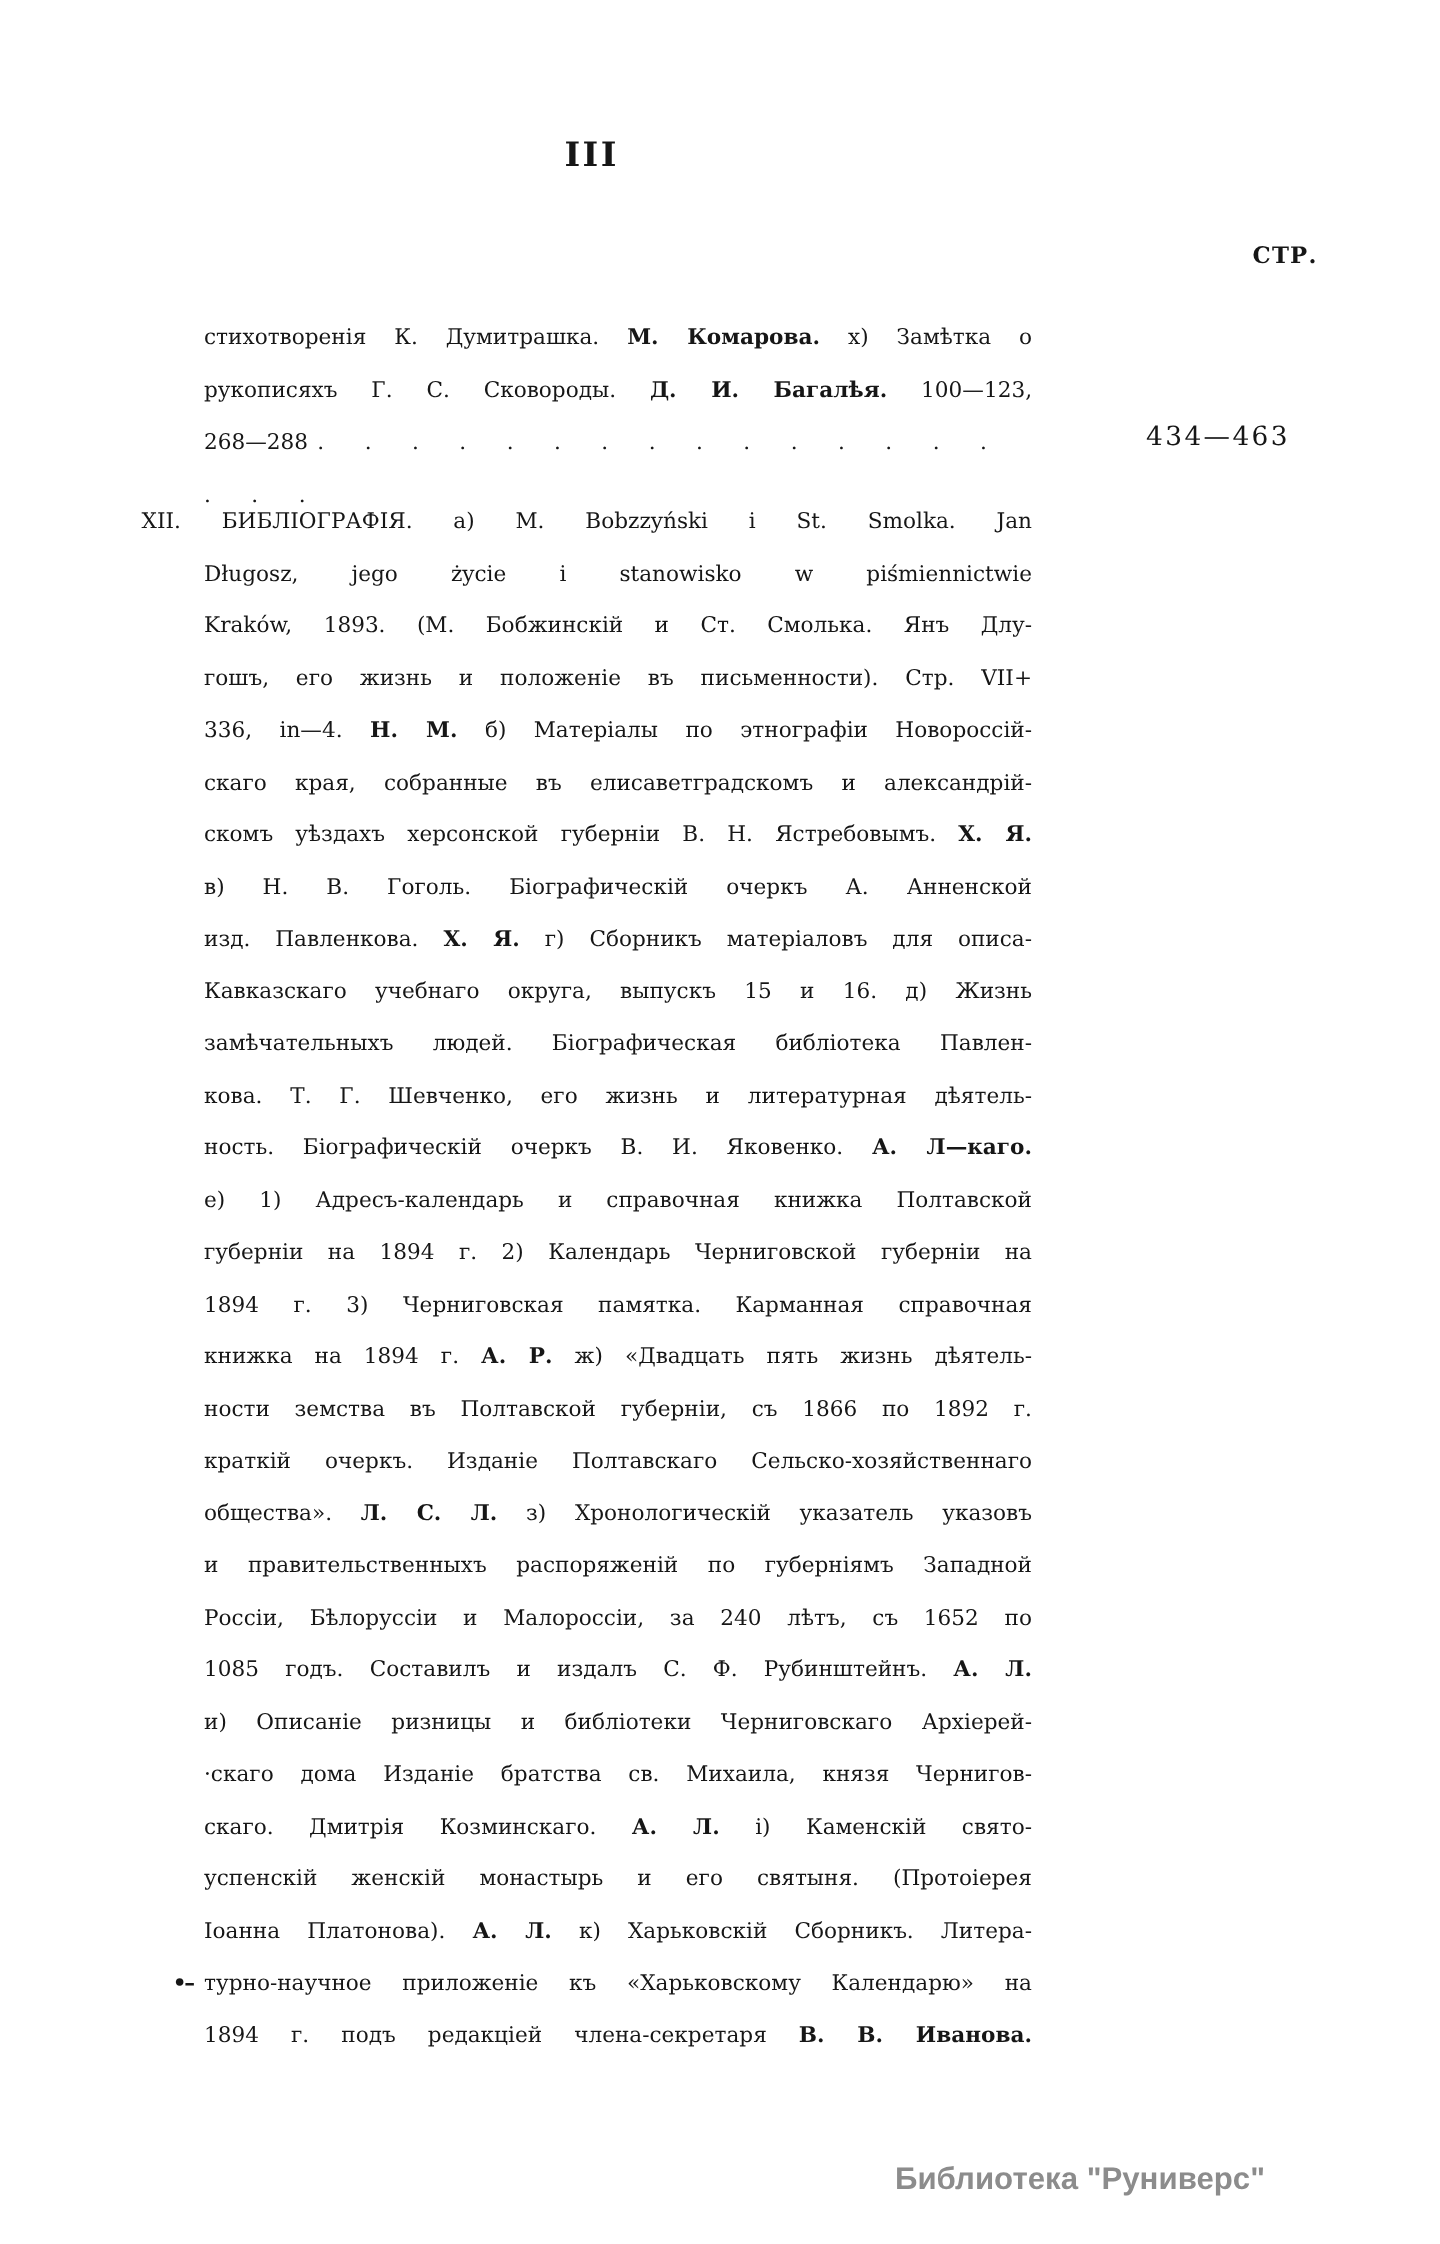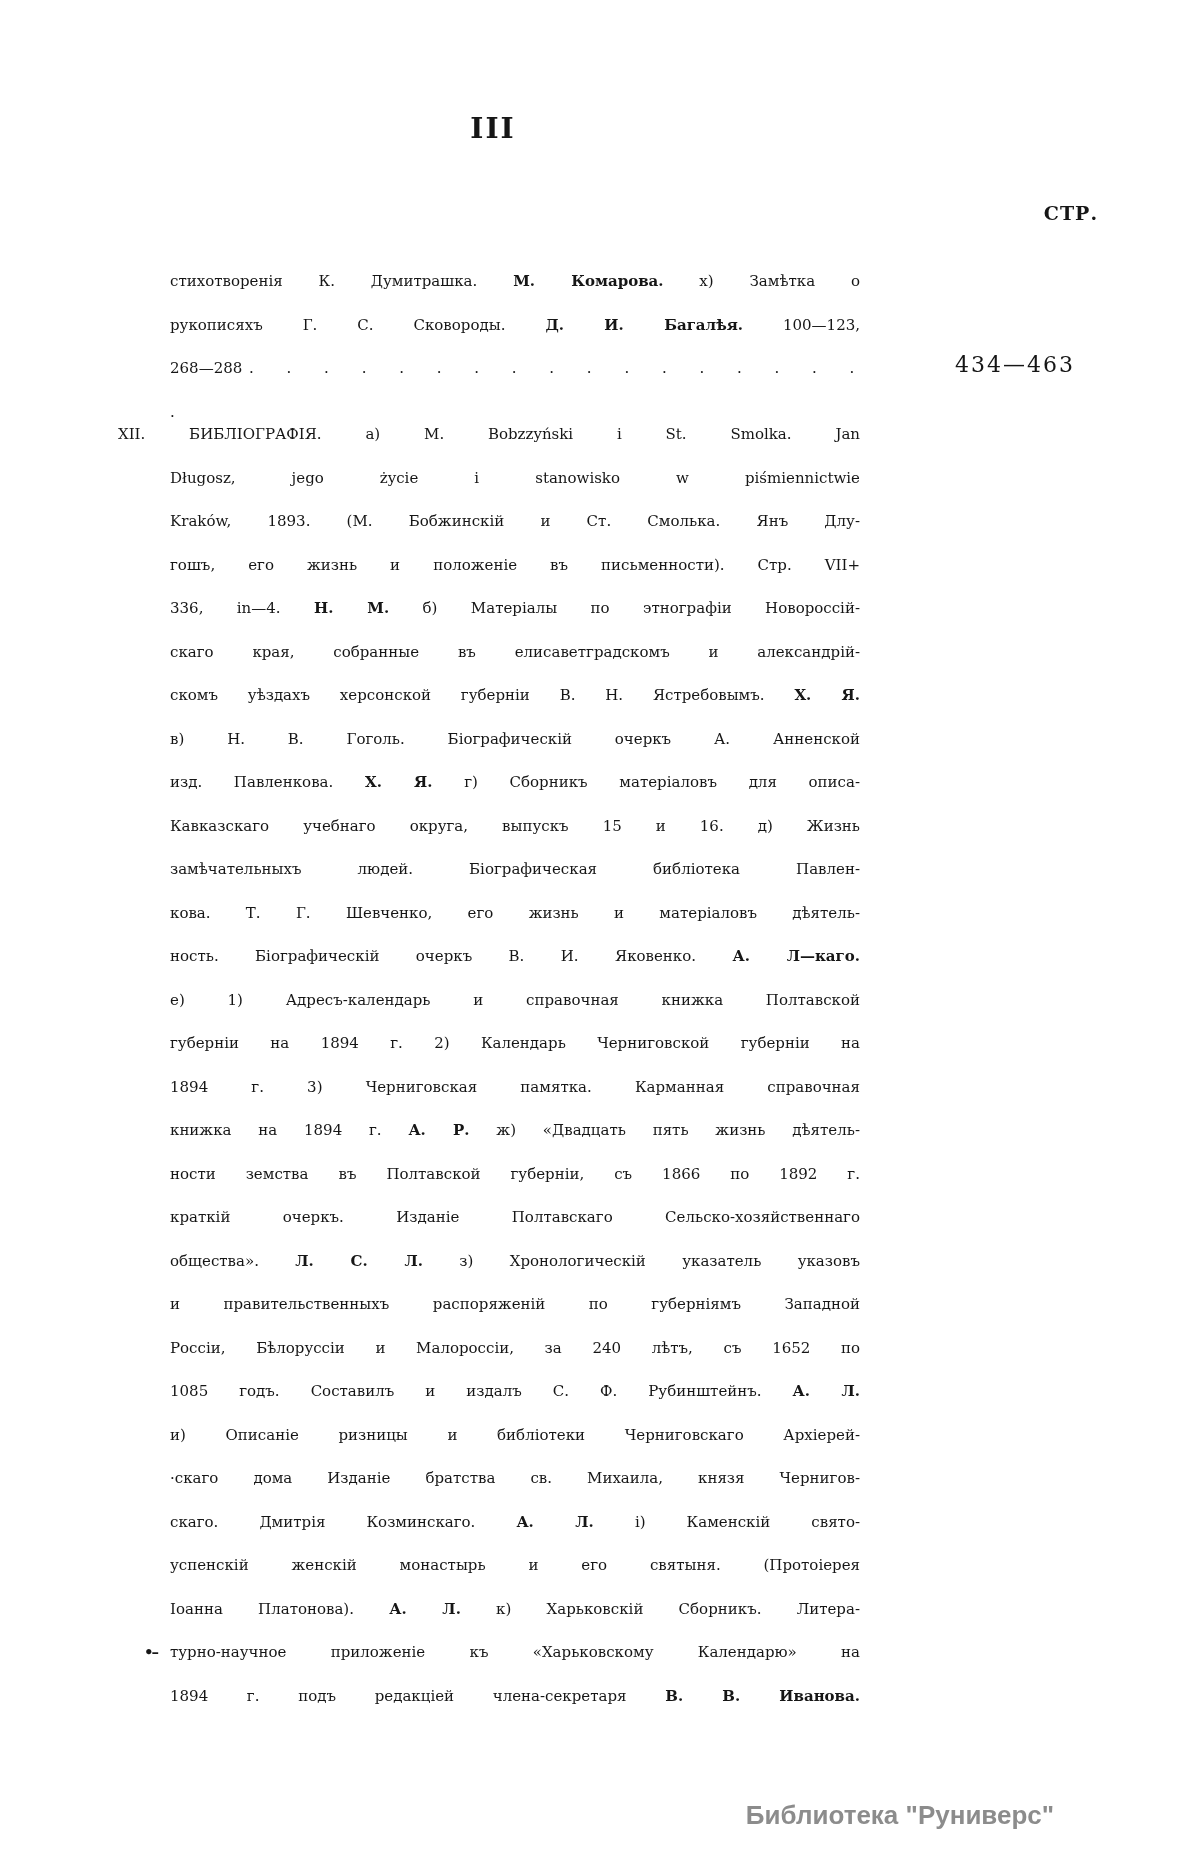--- a/index.html
+++ b/index.html
@@ -29,21 +29,21 @@
     width: 170px;
     text-align: right;
     font-size: 19px;
     font-weight: 700;
     letter-spacing: 1px;
   }
   .entry {
     position: absolute;
     left: 170px;
     width: 690px;
-    font-size: 15px;
+    font-size: 18px;
   }
   .entry-a { top: 260px; }
   .entry-b { top: 413px; }
   .line {
     position: relative;
     height: 43.5px;
     line-height: 43.5px;
     text-align: justify;
     text-align-last: justify;
     word-spacing: 2px;
@@ -103,21 +103,21 @@
       <div class="line"><span>Długosz, jego życie i stanowisko w piśmiennictwie</span></div>
       <div class="line"><span>Kraków, 1893. (М. Бобжинскій и Ст. Смолька. Янъ Длу-</span></div>
       <div class="line"><span>гошъ, его жизнь и положеніе въ письменности). Стр. VII+</span></div>
       <div class="line"><span>336, in—4. </span><span class="b">Н. М.</span><span> б) Матеріалы по этнографіи Новороссій-</span></div>
       <div class="line"><span>скаго края, собранные въ елисаветградскомъ и александрій-</span></div>
       <div class="line"><span>скомъ уѣздахъ херсонской губерніи В. Н. Ястребовымъ. </span><span class="b">Х. Я.</span></div>
       <div class="line"><span>в) Н. В. Гоголь. Біографическій очеркъ А. Анненской</span></div>
       <div class="line"><span>изд. Павленкова. </span><span class="b">Х. Я.</span><span> г) Сборникъ матеріаловъ для описа-</span></div>
       <div class="line"><span>Кавказскаго учебнаго округа, выпускъ 15 и 16. д) Жизнь</span></div>
       <div class="line"><span>замѣчательныхъ людей. Біографическая библіотека Павлен-</span></div>
-      <div class="line"><span>кова. Т. Г. Шевченко, его жизнь и матеріаловъ дѣятель-</span></div>
+      <div class="line"><span>кова. Т. Г. Шевченко, его жизнь и литературная дѣятель-</span></div>
       <div class="line"><span>ность. Біографическій очеркъ В. И. Яковенко. </span><span class="b">А. Л—каго.</span></div>
       <div class="line"><span>е) 1) Адресъ-календарь и справочная книжка Полтавской</span></div>
       <div class="line"><span>губерніи на 1894 г. 2) Календарь Черниговской губерніи на</span></div>
       <div class="line"><span>1894 г. 3) Черниговская памятка. Карманная справочная</span></div>
       <div class="line"><span>книжка на 1894 г. </span><span class="b">А. Р.</span><span> ж) «Двадцать пять жизнь дѣятель-</span></div>
       <div class="line"><span>ности земства въ Полтавской губерніи, съ 1866 по 1892 г.</span></div>
       <div class="line"><span>краткій очеркъ. Изданіе Полтавскаго Сельско-хозяйственнаго</span></div>
       <div class="line"><span>общества». </span><span class="b">Л. С. Л.</span><span> з) Хронологическій указатель указовъ</span></div>
       <div class="line"><span>и правительственныхъ распоряженій по губерніямъ Западной</span></div>
       <div class="line"><span>Россіи, Бѣлоруссіи и Малороссіи, за 240 лѣтъ, съ 1652 по</span></div>

